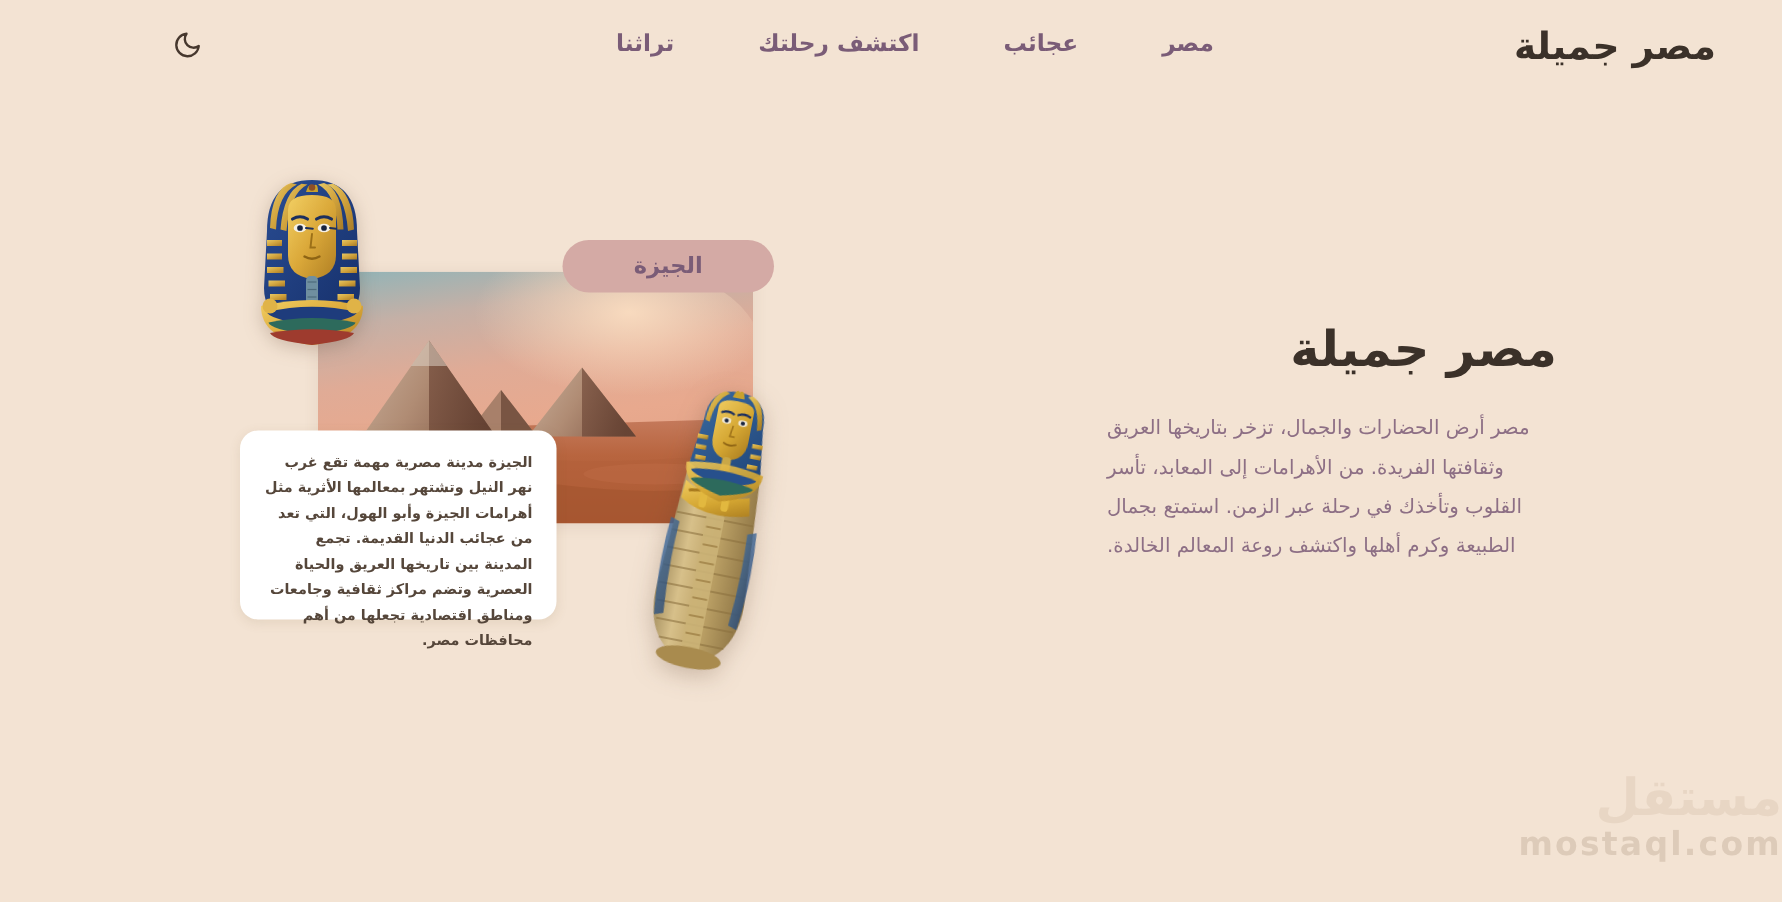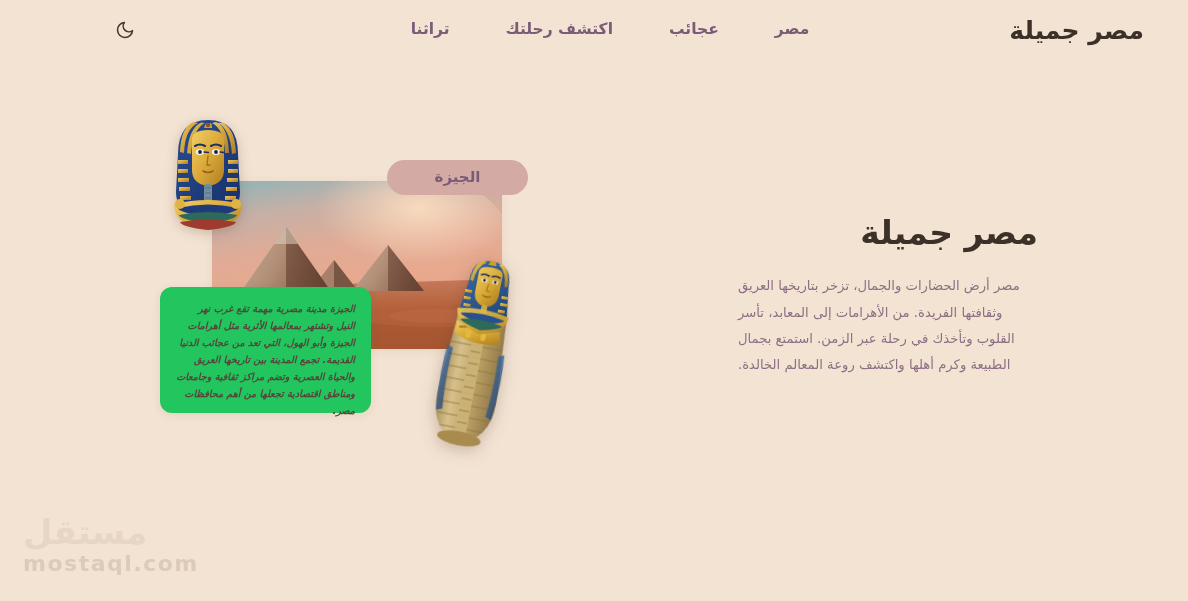--- a/index.html
+++ b/index.html
@@ -94,21 +94,21 @@
     position:absolute;
     top:95px;
     left:140px;
     width:420px;
     height:360px;
   }
 
   
   .pill {
     position:absolute;
-    left:247px;
+    left:235px;
     top:65px;
     width:141px;
     height:35px;
     border-radius:18px;
     background:#d4aaa5;
     display:flex;
     align-items:center;
     justify-content:center;
     z-index:6;
     cursor:pointer;
@@ -159,43 +159,42 @@
   }
   .sarcophagus svg { display:block; width:100%; height:100%; }
 
   
   .info-card {
     position:absolute;
     left:20px;
     top:192px;
     width:211px;
     height:126px;
-    background:#22c55e;
+    background:#ffffff;
     border-radius:12px;
     padding:13px 16px 10px 16px;
     z-index:7;
     box-shadow:0 2px 8px rgba(120,95,60,0.12);
-    font-style:italic;
   }
   .info-card-text {
     font-size:9.6px;
     line-height:1.78;
     color:#55463a;
     font-weight:bold;
     text-align:right;
   }
 
   
   .watermark {
     position:absolute;
     left:0; right:0;
     top:515px;
     display:flex;
     flex-direction:column;
-    align-items:flex-end;
+    align-items:flex-start;
     gap:4px;
     opacity:1;
     pointer-events:none;
     margin-left:23px;
   }
   .wm-ar {
     font-size:34px;
     font-weight:bold;
     color:#e8d6c4;
     letter-spacing:1px;

